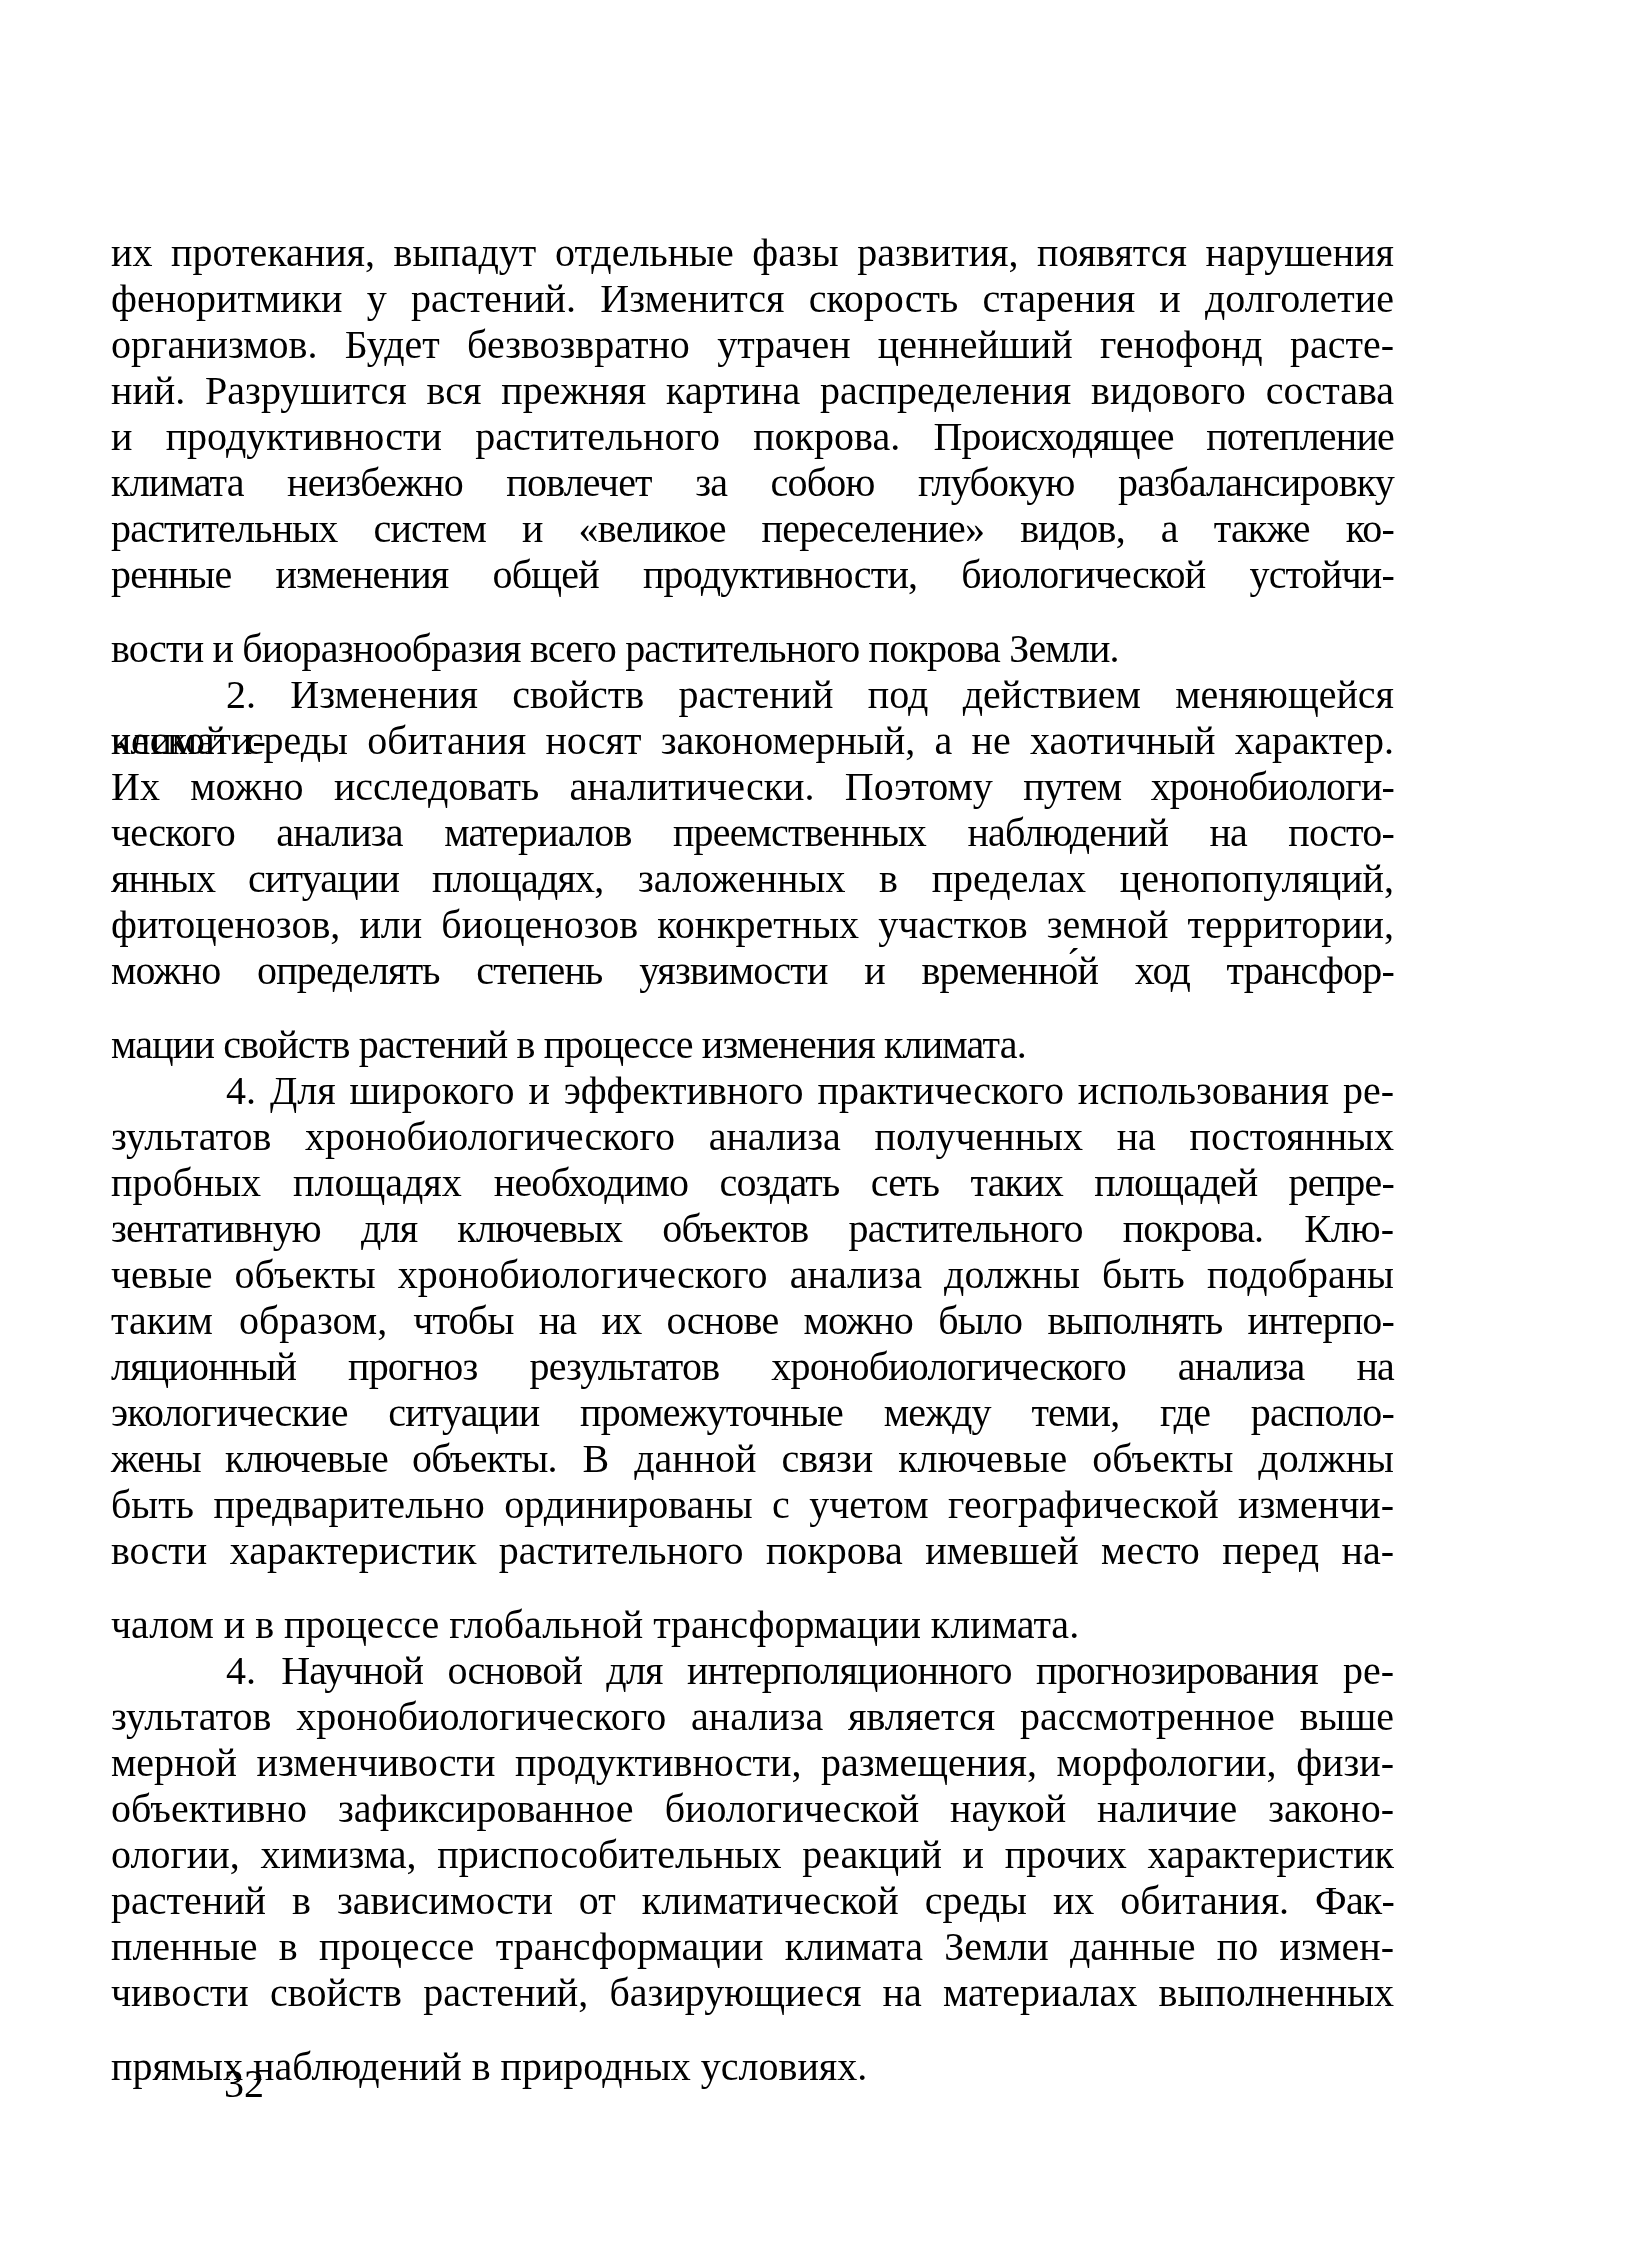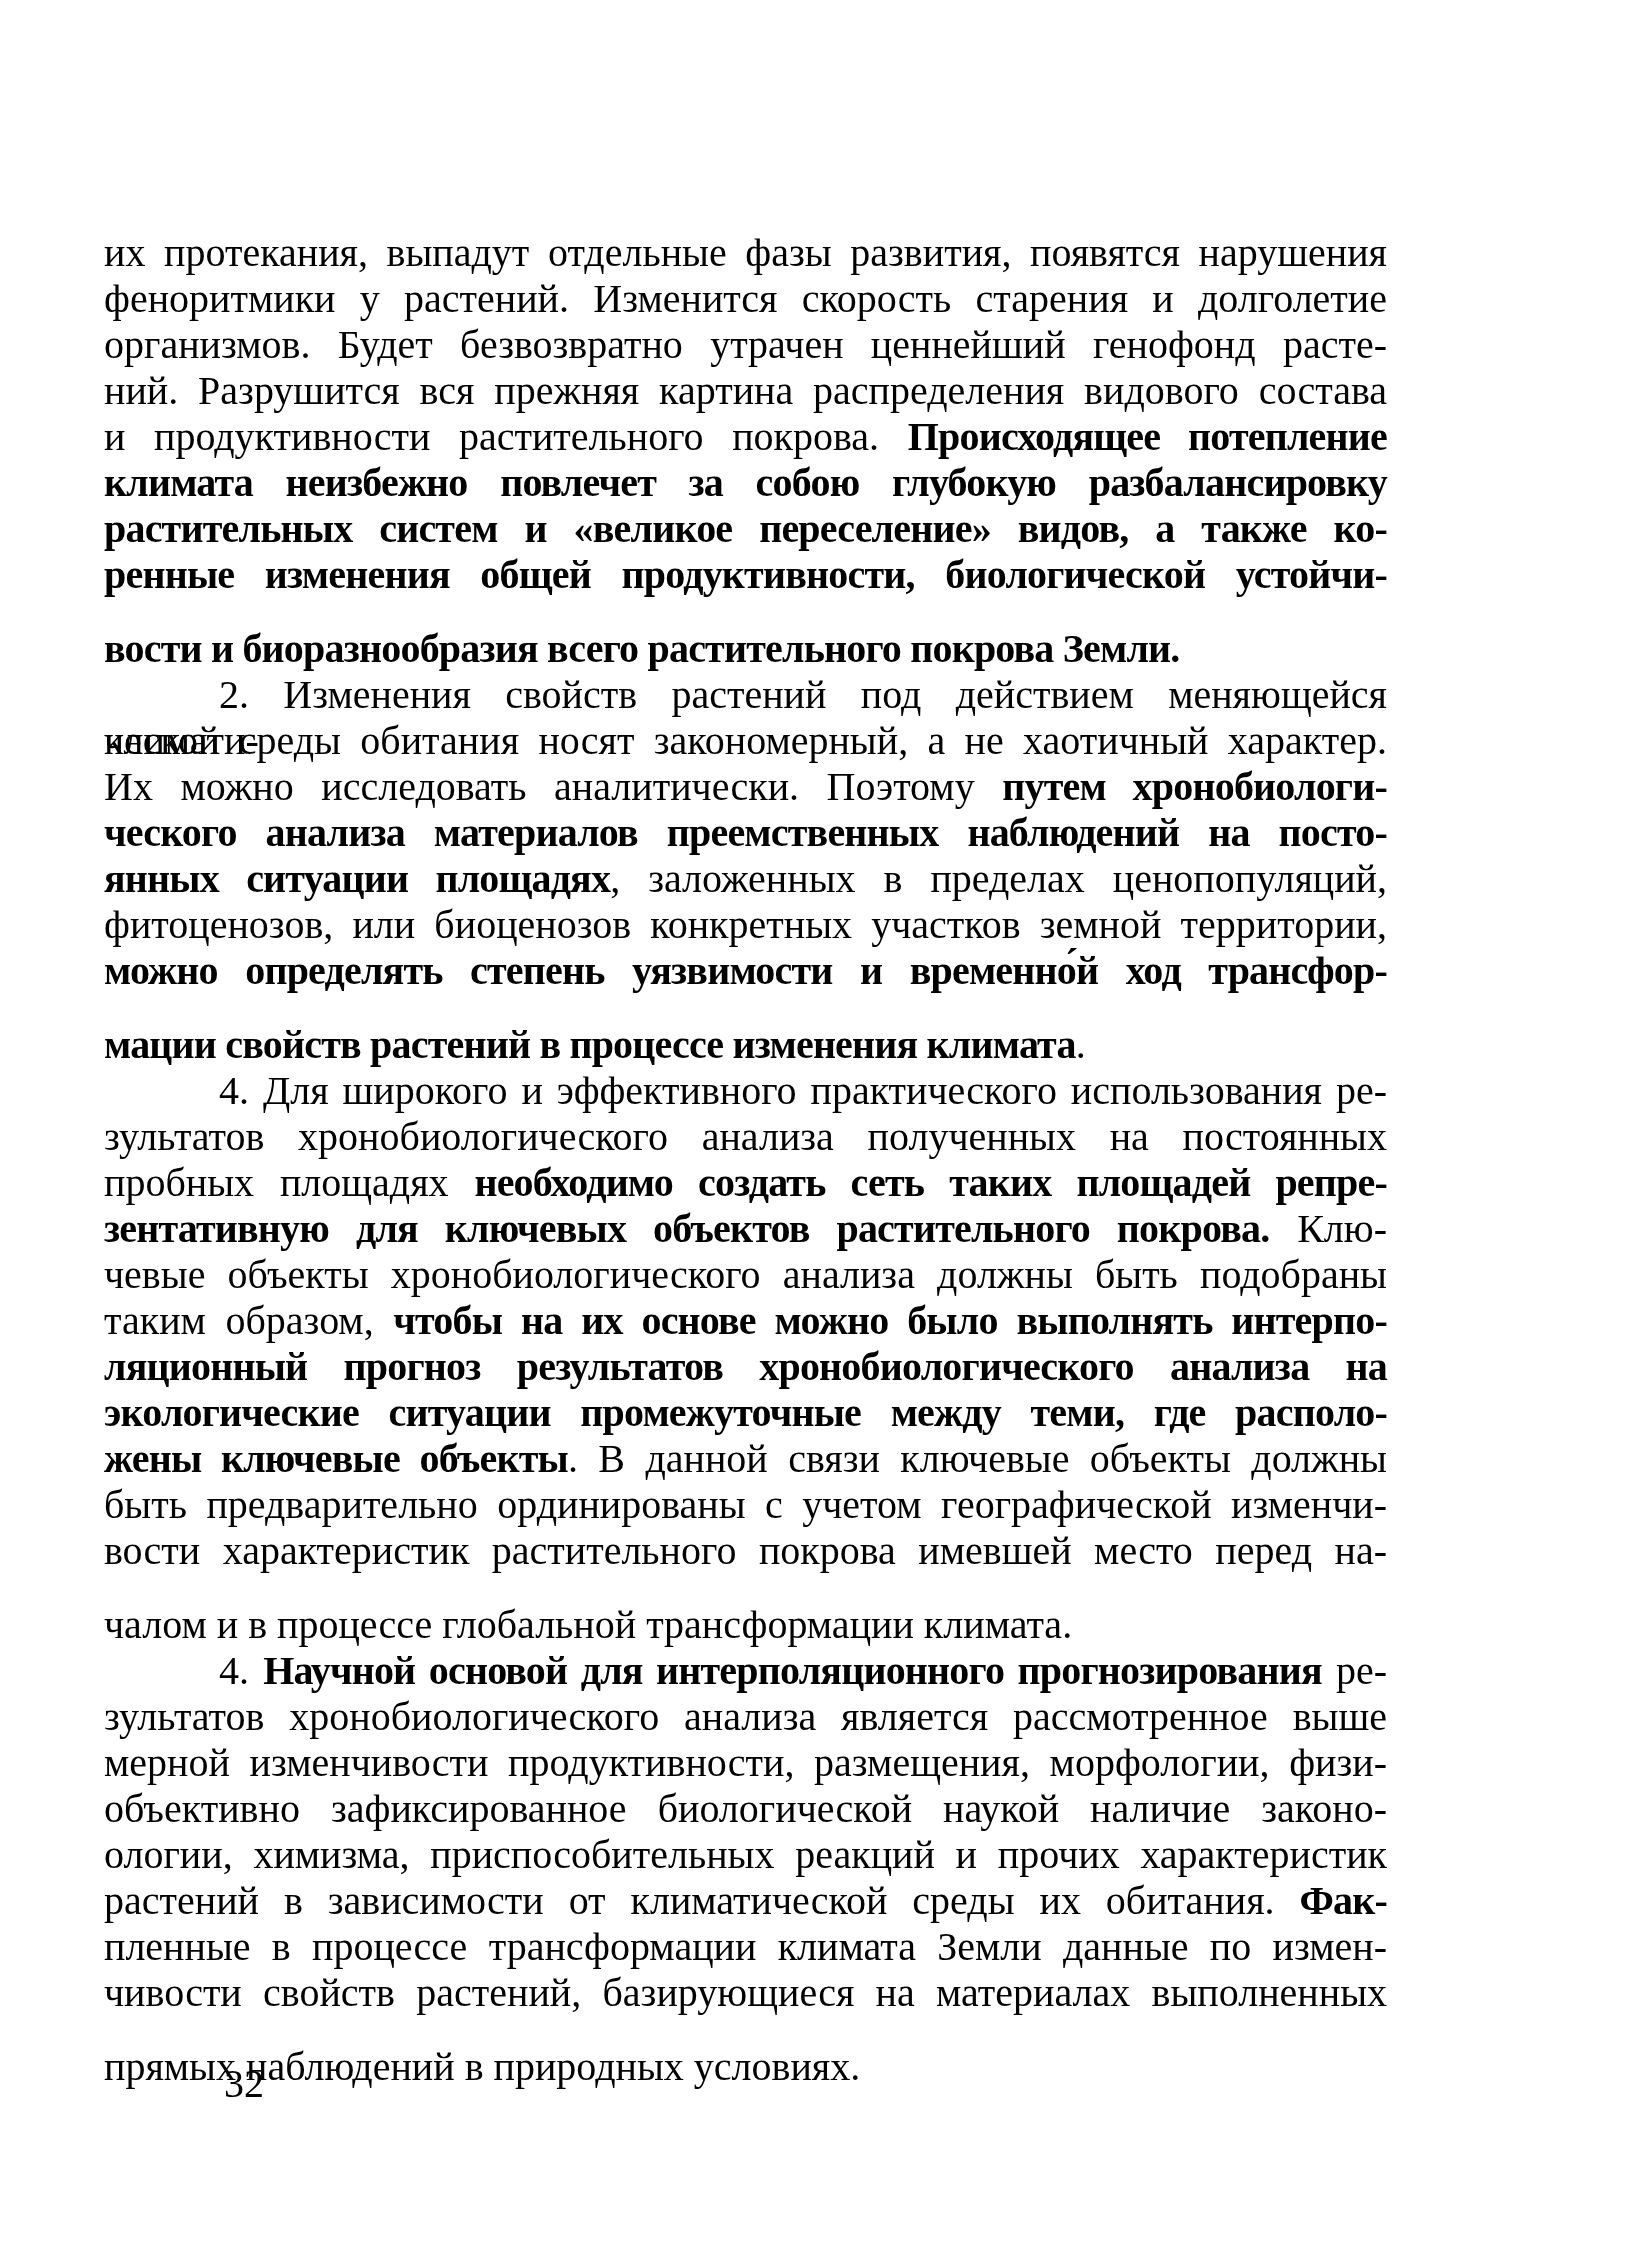--- a/index.html
+++ b/index.html
@@ -14,41 +14,41 @@
     color: #000000;
     font-family: "Liberation Serif", serif;
   }
   .page {
     position: absolute;
     inset: 0;
     background: #ffffff;
   }
   .text-block {
     position: absolute;
-    left: 104px;
+    left: 111px;
     top: 230px;
     width: 1283px;
   }
   .line {
     font-size: 40px;
     line-height: 46px;
     height: 46px;
     text-align: justify;
     text-align-last: justify;
     overflow: visible;
   }
   .line.end {
     text-align-last: left;
     margin-top: 28px;
   }
   .line.ind {
     text-indent: 115px;
   }
   .seg.b {
-    font-weight: bold;
+    font-weight: normal;
     letter-spacing: -0.8px;
   }
   .page-number {
     position: absolute;
     left: 224px;
     top: 2061px;
     font-size: 40px;
     line-height: 46px;
   }
 </style>

